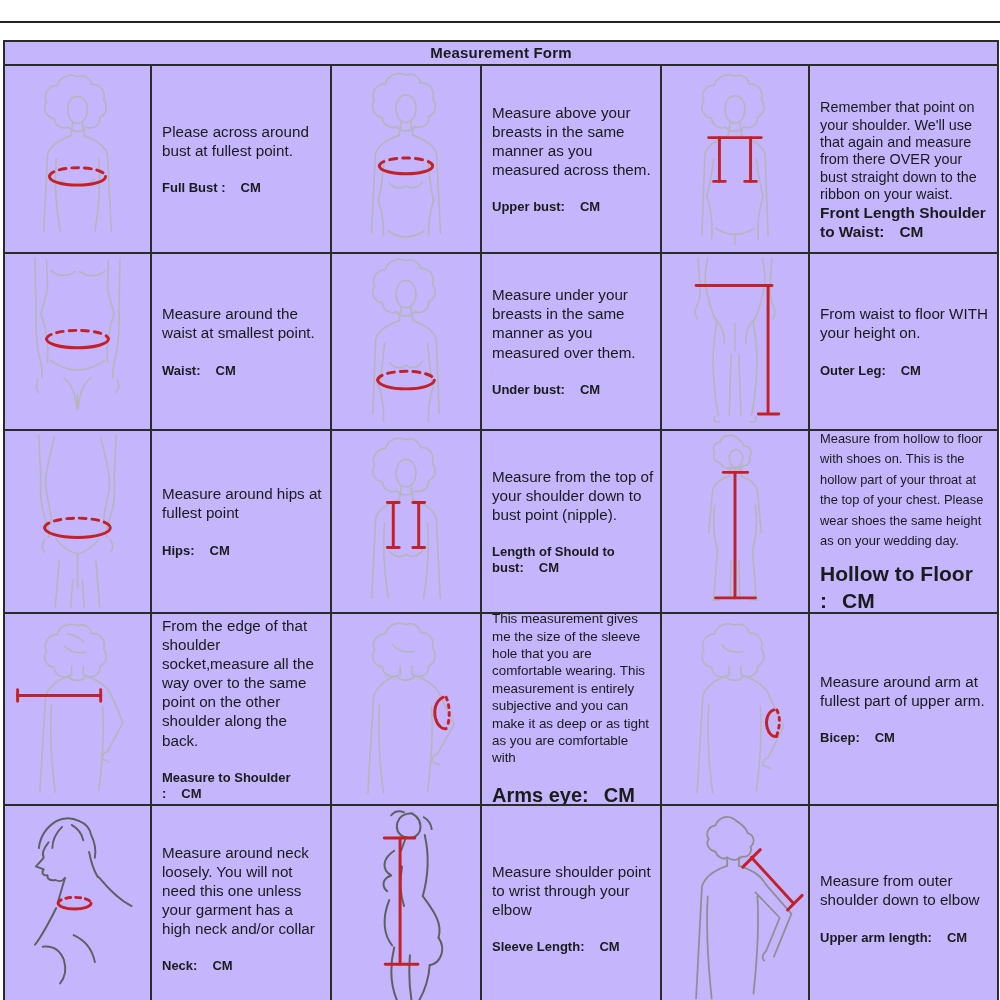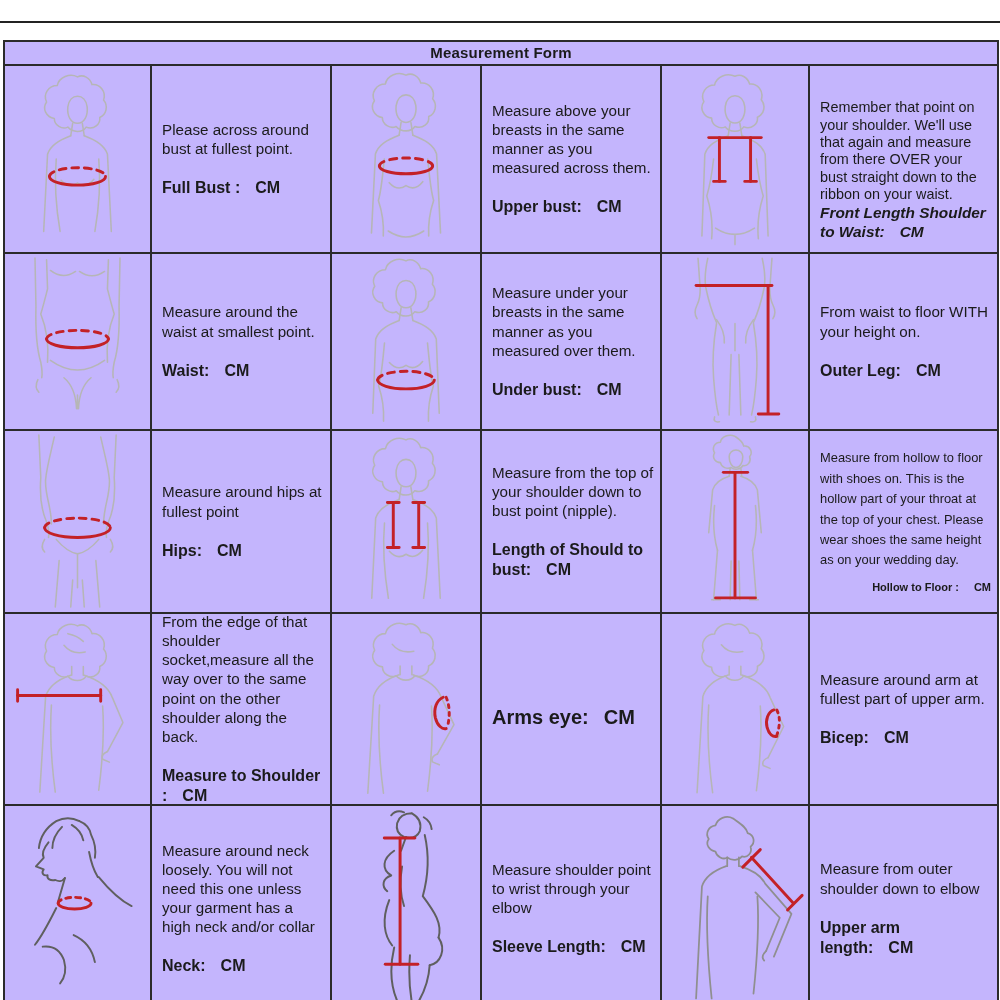--- a/index.html
+++ b/index.html
@@ -8,26 +8,26 @@
   .mtable{position:absolute;left:3px;top:40px;width:992px;border:2px solid #2b2b2b;background:#c4b5fd;box-sizing:content-box;}
   .title-row{height:22px;line-height:22px;text-align:center;font-weight:bold;font-size:15px;border-bottom:2px solid #2b2b2b;letter-spacing:.2px;}
   .grid{display:grid;grid-template-columns:147px 180px 150px 180px 148px 1fr;grid-template-rows:188px 177px 183px 192px 205px;}
   .cell{border-right:2px solid #2b2b2b;border-bottom:2px solid #2b2b2b;overflow:hidden;box-sizing:border-box;}
   .cell.lastcol{border-right:none;}
   .cell.lastrow{border-bottom:none;}
   .fig{display:flex;align-items:center;justify-content:center;padding:1px;}
   .fig svg{display:block;width:100%;height:100%;}
   .text{display:flex;flex-direction:column;justify-content:center;padding:6px 6px 6px 10px;font-size:15.2px;line-height:1.26;}
   .instr{margin:0;}
-  .label{margin:20px 0 0 0;font-weight:bold;font-size:16px;line-height:1.25;}
+  .label{margin:20px 0 0 0;font-weight:bold;font-size:13px;line-height:1.25;}
   .unit{margin-left:15px;}
   .text.tight{font-size:14.4px;line-height:1.2;padding-top:14px;margin-top:15px;}
-  .text.tight .label{margin-top:0;font-size:15.4px;font-style:italic;}
+  .text.tight .label{margin-top:0;font-size:15.4px;}
   .text.roomy{font-size:12.9px;line-height:1.58;}
-  .text.roomy .label{margin-top:10px;font-size:11px;text-align:right;}
+  .text.roomy .label{margin-top:10px;font-size:21px;}
   .text.dense{font-size:13.4px;line-height:1.3;}
   .text.dense .label{margin-top:16px;font-size:20px;}
   
   .b{stroke:#b6b6b6;fill:none;stroke-width:1.6;stroke-linecap:round;stroke-linejoin:round;}
   .bd{stroke:#5f5f5f;fill:none;stroke-width:2;stroke-linecap:round;stroke-linejoin:round;}
   .bm{stroke:#8f8f8f;fill:none;stroke-width:1.8;stroke-linecap:round;stroke-linejoin:round;}
   .r{stroke:#c32127;fill:none;stroke-width:3;stroke-linecap:round;}
   .rd{stroke:#c32127;fill:none;stroke-width:3;stroke-linecap:round;stroke-dasharray:7 6;}
 </style>
 </head>
@@ -215,20 +215,21 @@
         <path class="b" d="M67,61C52,66 44,73 41,83L35,182"></path>
         <path class="b" d="M47,92C45,122 47,152 51,182"></path>
         <path class="b" d="M81,61C96,66 106,73 110,84L123,112L106,142"></path>
         <path class="b" d="M106,142q-7,3 -5,8l7,3"></path>
         <path class="b" d="M100,93c2,28 0,56 -4,87"></path>
         <path class="r" stroke-width="2.6" d="M112,84c-7,3 -10,12 -8,21c2,8 7,12 11,11"></path>
         <path class="r" stroke-width="2.6" stroke-dasharray="3 5" d="M115,84c4,9 4,21 1,31"></path>
       </svg>
     </div>
     <div class="cell text dense">
+      <p class="instr">This measurement gives me the size of the sleeve hole that you are comfortable wearing. This measurement is entirely subjective and you can make it as deep or as tight as you are comfortable with</p>
       <p class="label"><span>Arms eye:</span><span class="unit">CM</span></p>
     </div>
     <div class="cell fig">
       <svg viewBox="0 0 148 192" preserveAspectRatio="xMidYMid meet">
         <path class="b" d="M74,10c-8,-4 -19,0 -21,9c-9,0 -15,9 -11,17c-5,7 0,16 8,17c0,7 8,12 14,9c5,6 15,6 19,0c8,3 15,-3 14,-10c7,-3 9,-12 4,-18c3,-9 -4,-17 -12,-16c-2,-7 -9,-11 -15,-8"></path>
         <path class="b" d="M60,30q8,10 22,7"></path>
         <path class="b" d="M68,52v9M80,52v9"></path>
         <path class="b" d="M67,61C52,66 44,73 41,83L35,182"></path>
         <path class="b" d="M47,92C45,122 47,152 51,182"></path>
         <path class="b" d="M81,61C96,66 106,73 110,84L124,114L108,146"></path>

